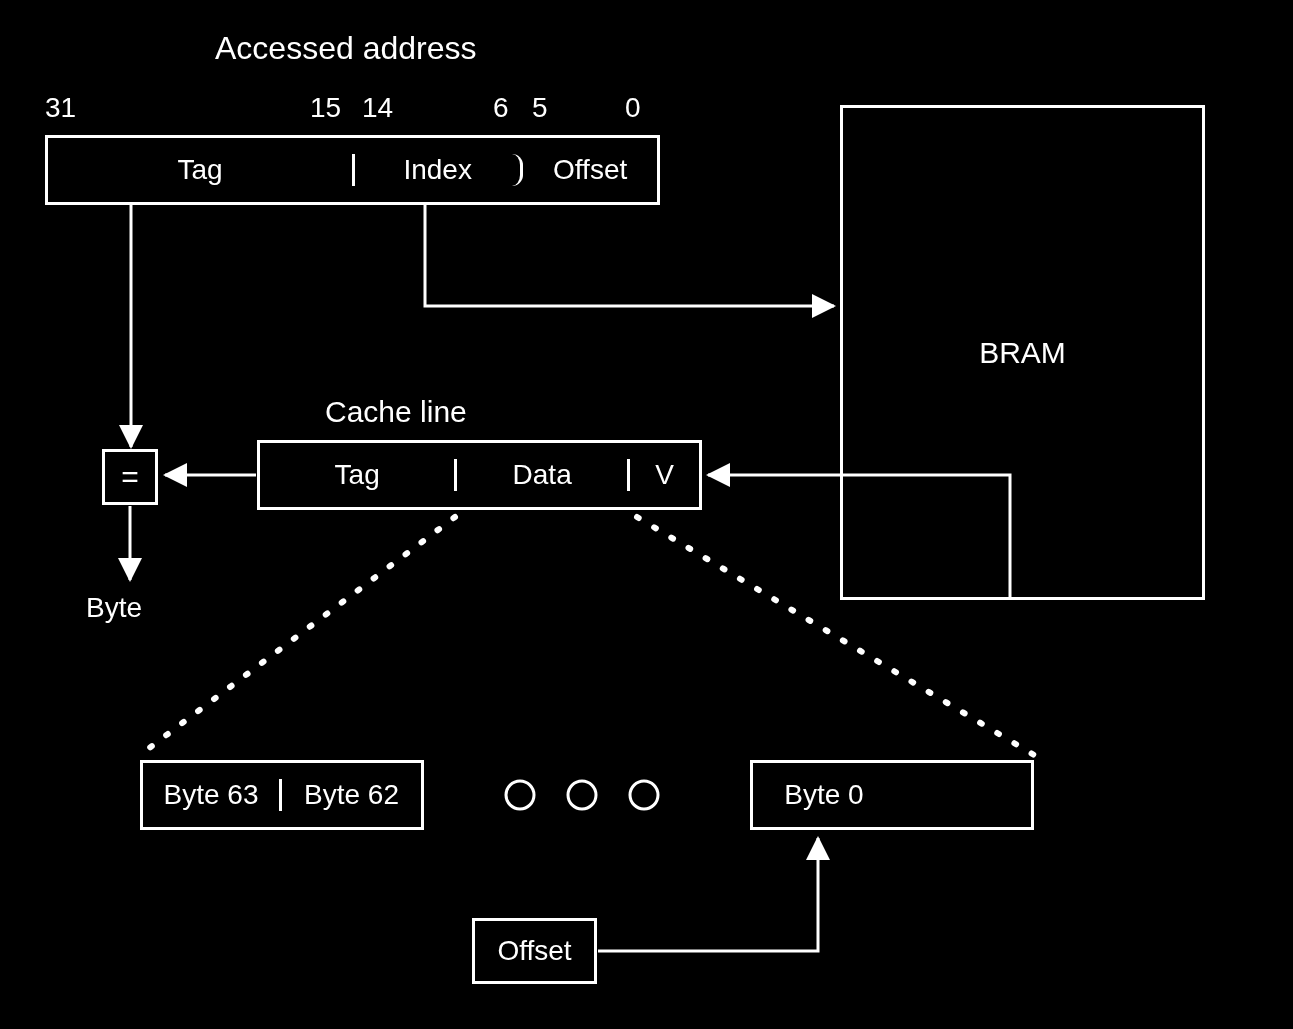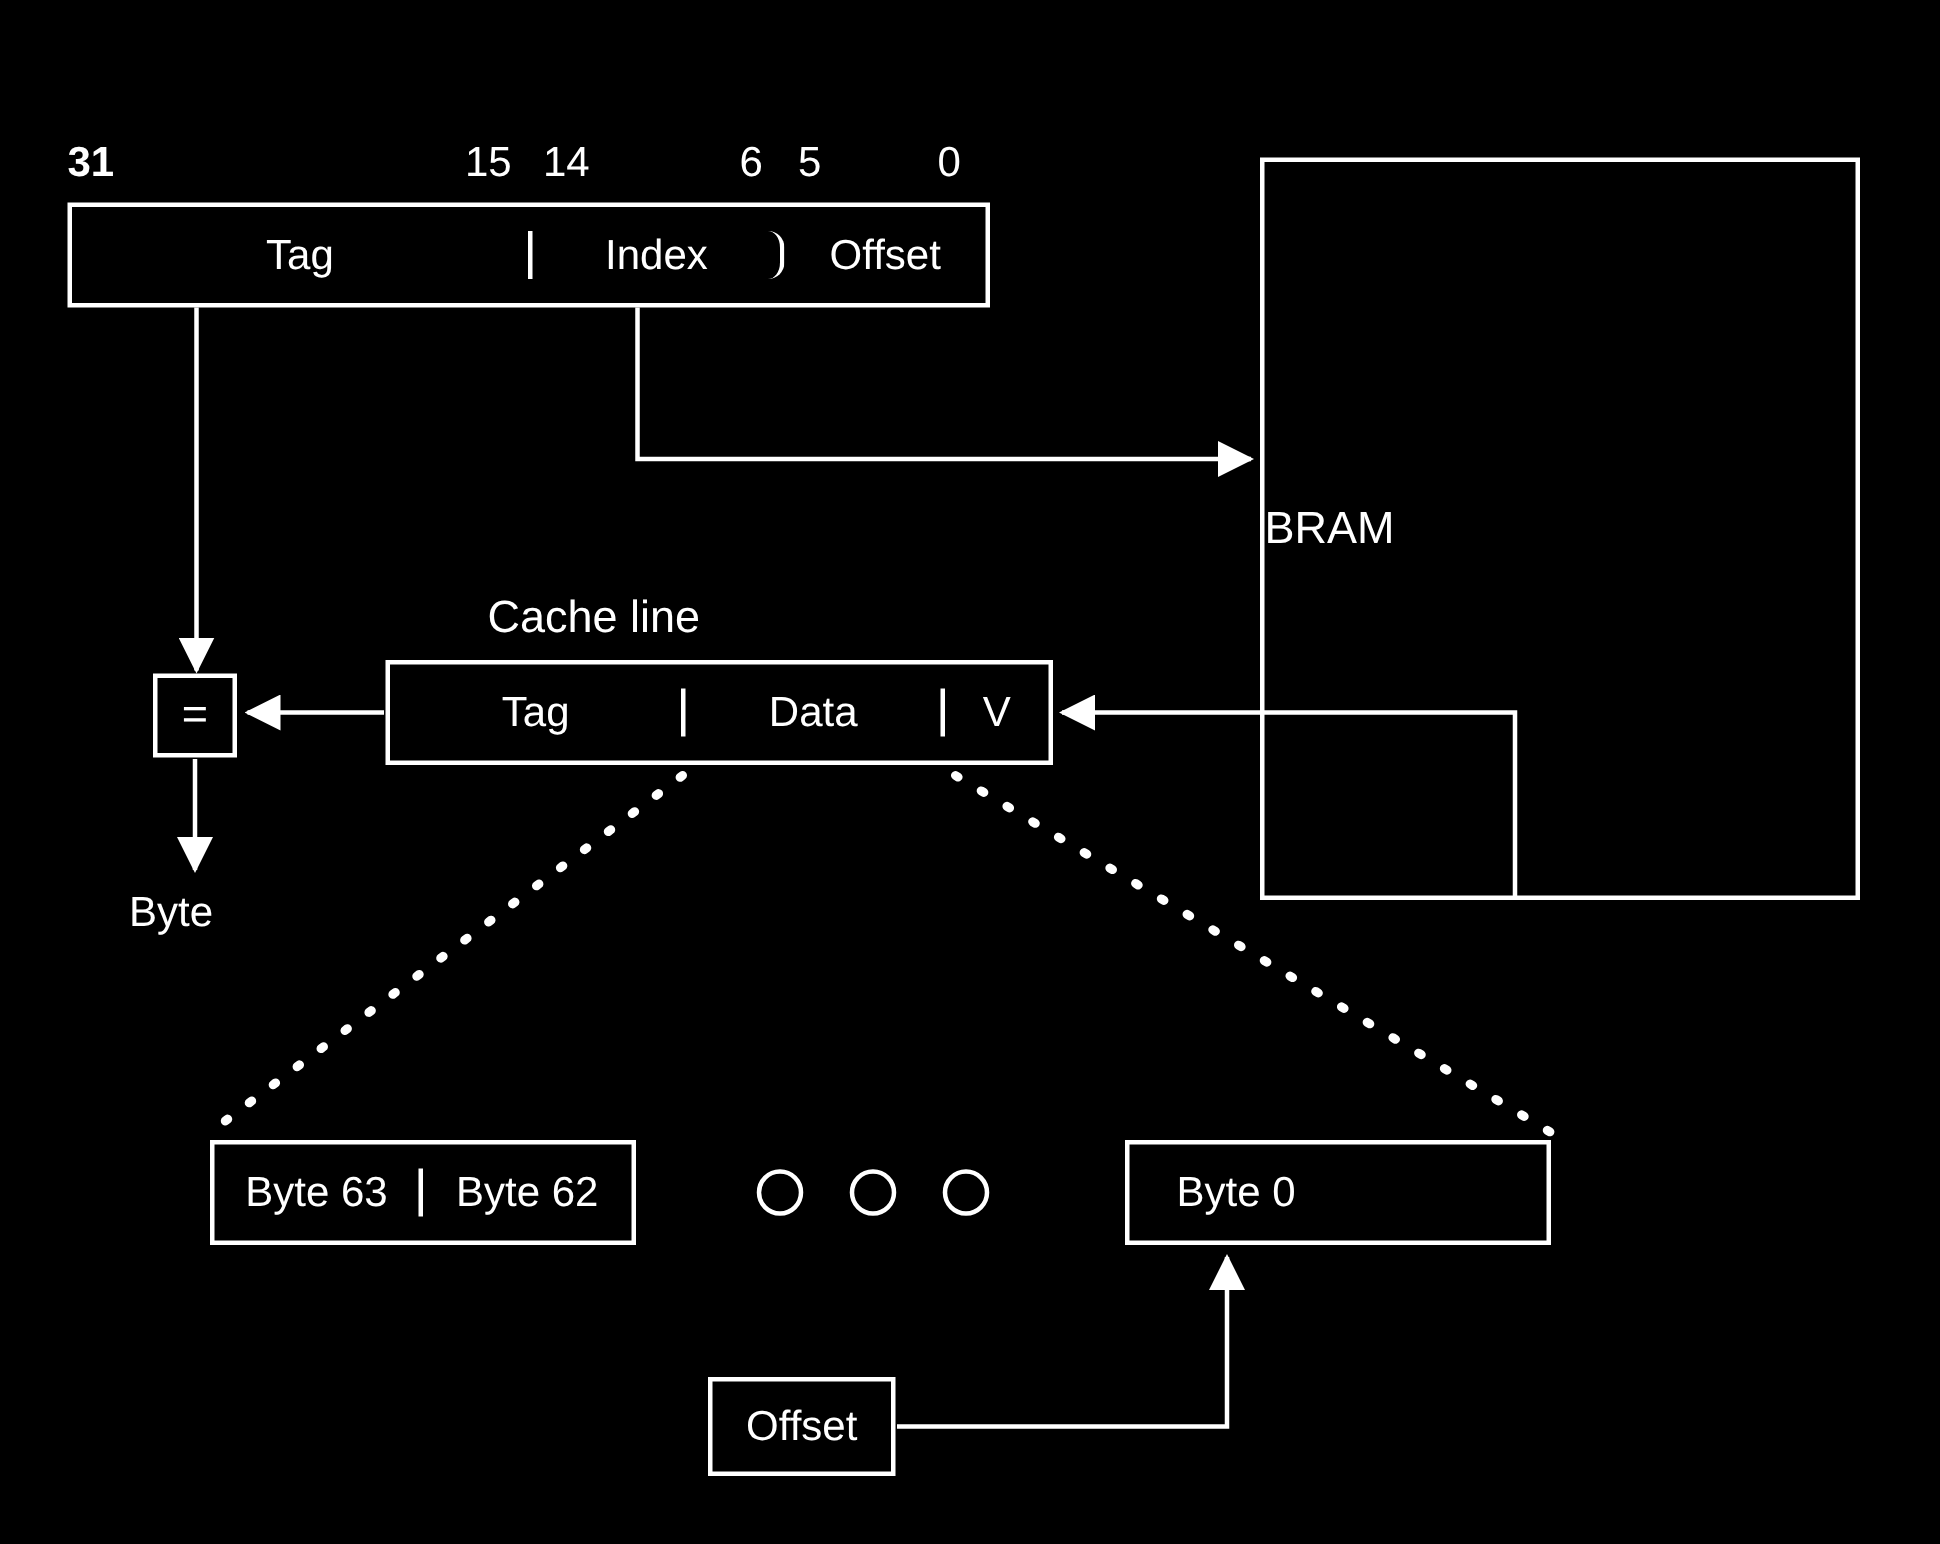--- a/index.html
+++ b/index.html
@@ -53,41 +53,42 @@
     width: 1293px;
     height: 1029px;
     pointer-events: none;
   }
 </style>
 </head>
 <body>
 
 <div class="canvas">
 
+  <div class="label title" style="left:215px; top:30px;">Accessed address</div>
 
-  <div class="label" style="left:45px; top:92px;font-weight:bold;">31</div>
+  <div class="label" style="left:45px; top:92px;">31</div>
   <div class="label" style="left:310px; top:92px;">15</div>
   <div class="label" style="left:362px; top:92px;">14</div>
   <div class="label" style="left:493px; top:92px;">6</div>
   <div class="label" style="left:532px; top:92px;">5</div>
   <div class="label" style="left:625px; top:92px;">0</div>
 
   <div class="row" style="left:45px; top:135px; width:615px;">
     <div class="cell" style="width:310px;">
         <span>Tag</span>
       </div>
     <div class="cell" style="width:170px;border-radius:11px;">
         <span>Index</span>
       </div>
     <div class="cell" style="width:135px;">
         <span>Offset</span>
       </div>
   </div>
 
-  <div class="box" style="left:840px; top:105px; width:400px; height:495px; display:flex; align-items:center; ">
+  <div class="box" style="left:840px; top:105px; width:365px; height:495px; display:flex; align-items:center; justify-content:center;">
     <span class="label" style="position:static; font-size:30px;">BRAM</span>
   </div>
 
   <div class="label title" style="left:325px; top:395px; font-size:30px;">Cache line</div>
 
   <div class="row" style="left:257px; top:440px; width:445px;">
     <div class="cell" style="width:200px;">
         <span>Tag</span>
       </div>
     <div class="cell" style="width:175px;">

